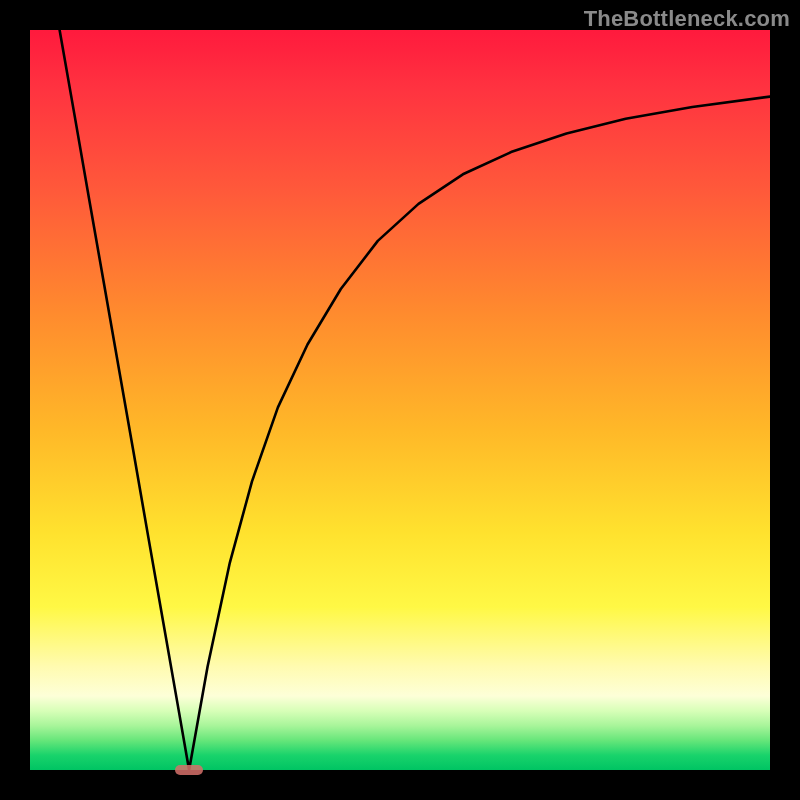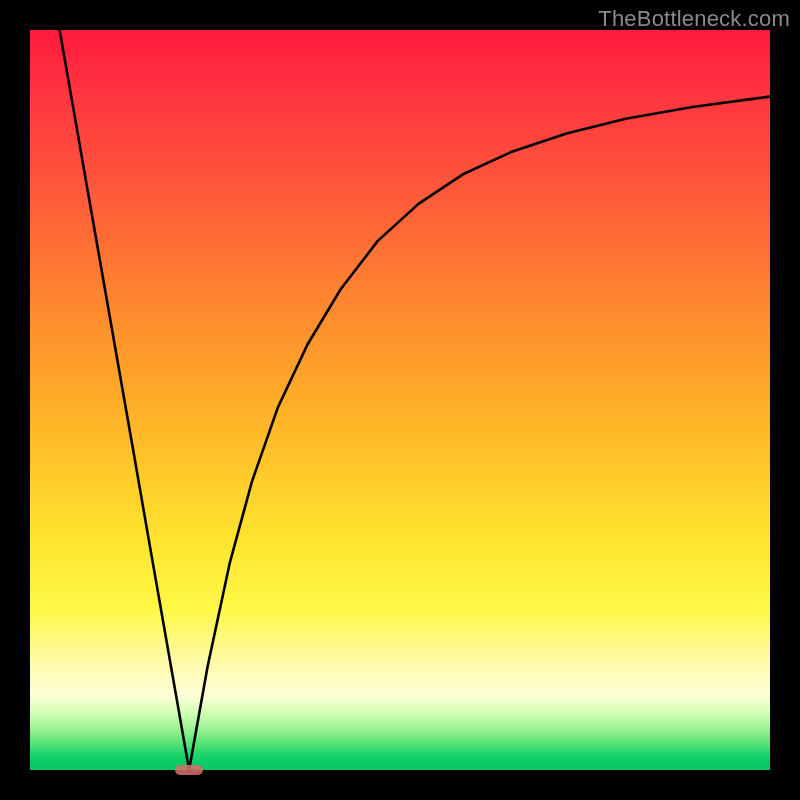--- a/index.html
+++ b/index.html
@@ -58,21 +58,21 @@
     background: #d6706a;
     opacity: 0.85;
     transform: translate(-50%, -50%);
   }
   .watermark {
     position: absolute;
     top: 6px;
     right: 10px;
     color: #8a8a8a;
     font-size: 22px;
-    font-weight: 400;
+    font-weight: 700;
     letter-spacing: 0.2px;
     user-select: none;
   }
 </style>
 </head>
 <body>
 
 <div class="frame">
 
   <div class="plot">

